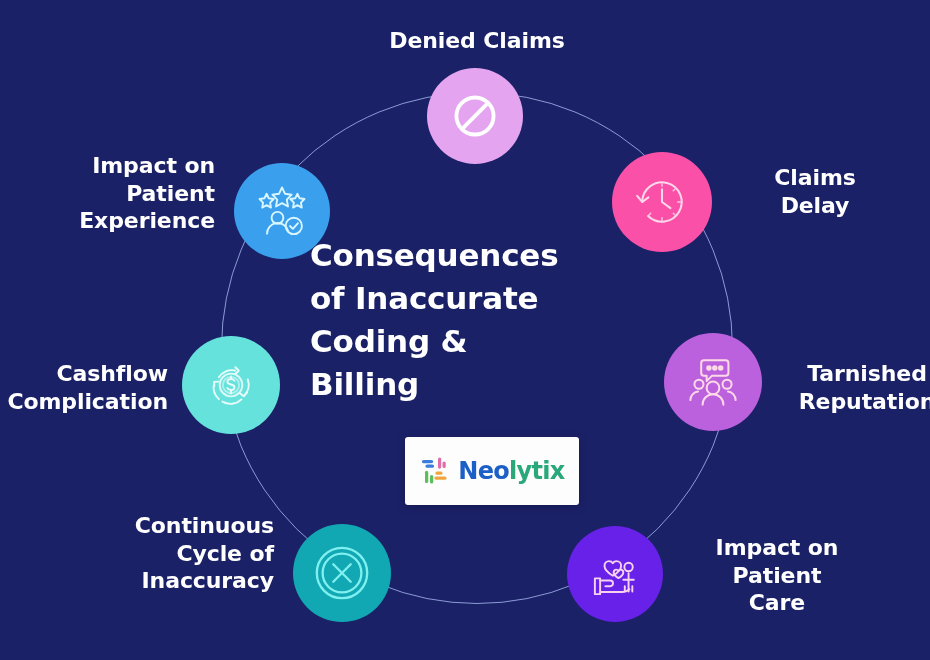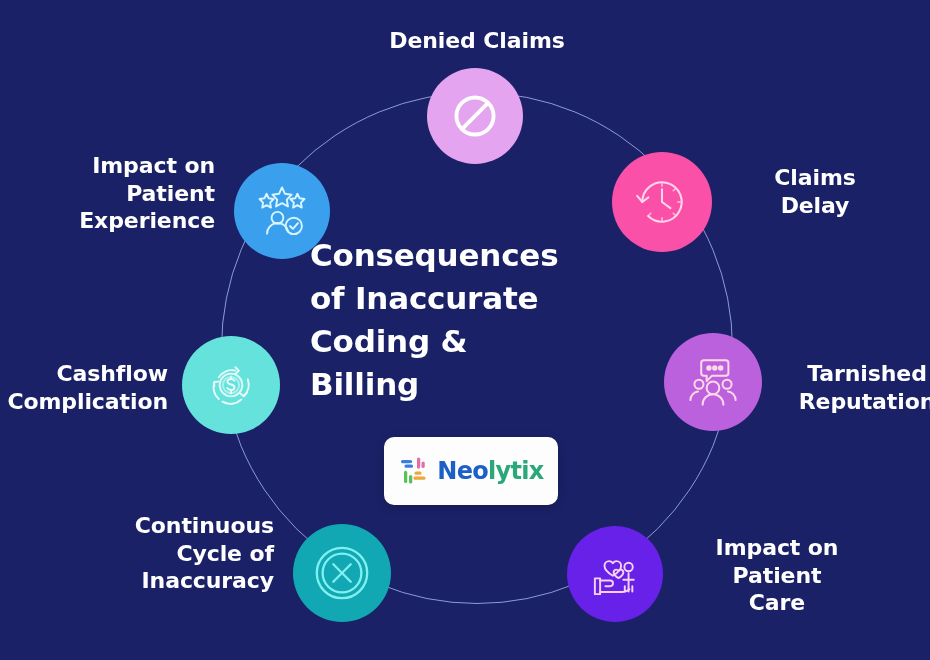--- a/index.html
+++ b/index.html
@@ -47,26 +47,26 @@
     font-size: 31px;
     line-height: 1.39;
     font-weight: bold;
     letter-spacing: -0.2px;
     white-space: pre-line;
   }
 
   
   .logo-card {
     position: absolute;
-    left: 384px;
+    left: 405px;
     top: 437px;
     width: 174px;
     height: 68px;
     background: #fdfdfd;
-    border-radius: 10px;
+    border-radius: 3px;
     display: flex;
     align-items: center;
     justify-content: center;
     gap: 7px;
     box-shadow: 0 2px 10px rgba(0,0,0,.22);
   }
   .logo-mark { width: 32px; height: 32px; flex: 0 0 auto; }
   .logo-text {
     font-size: 24px;
     font-weight: bold;

